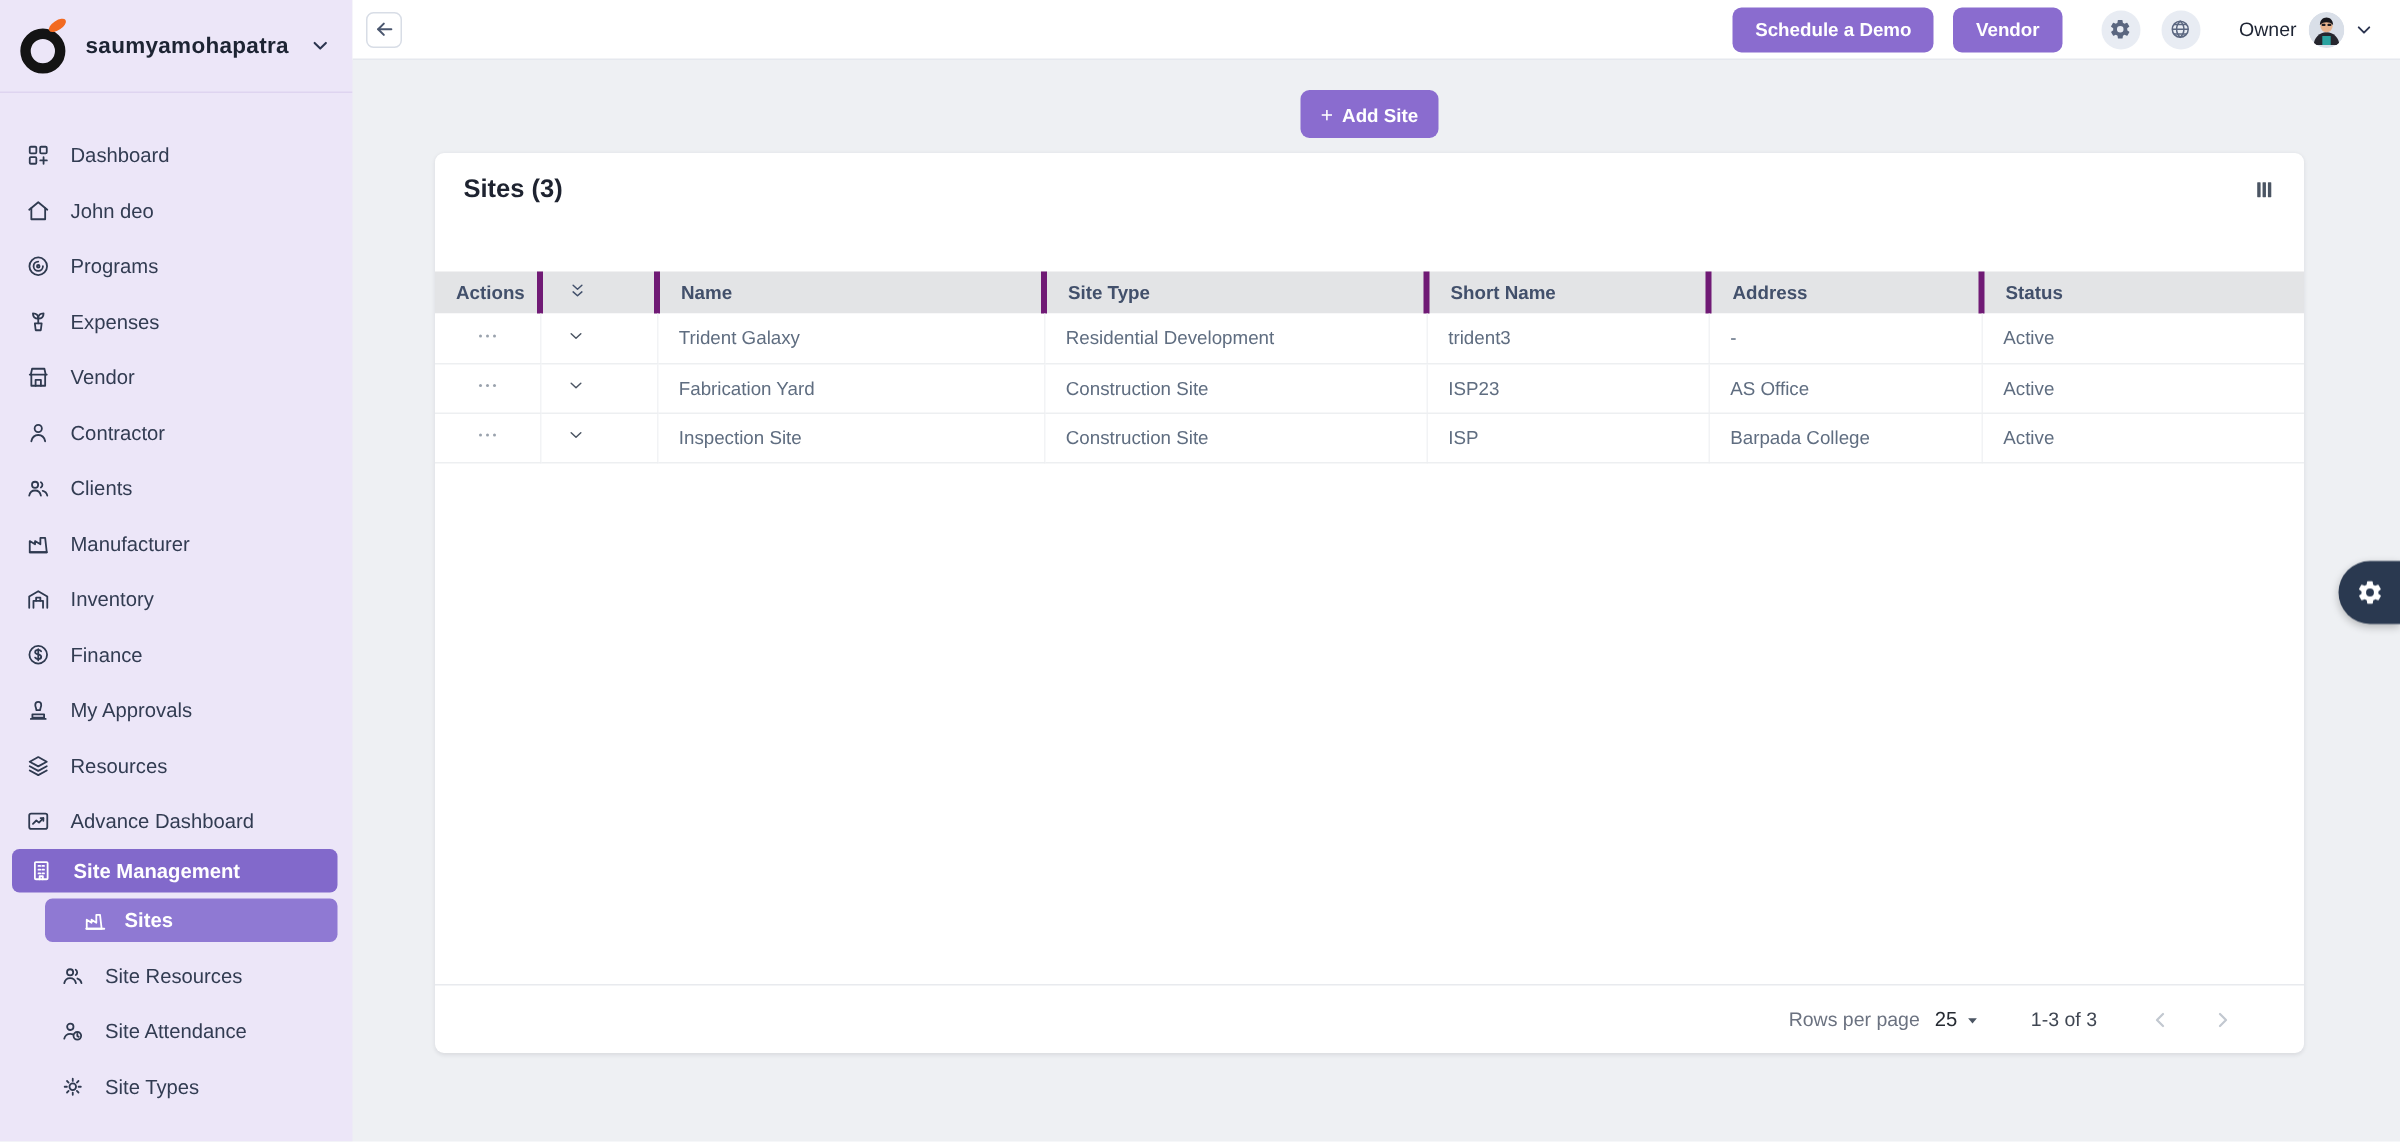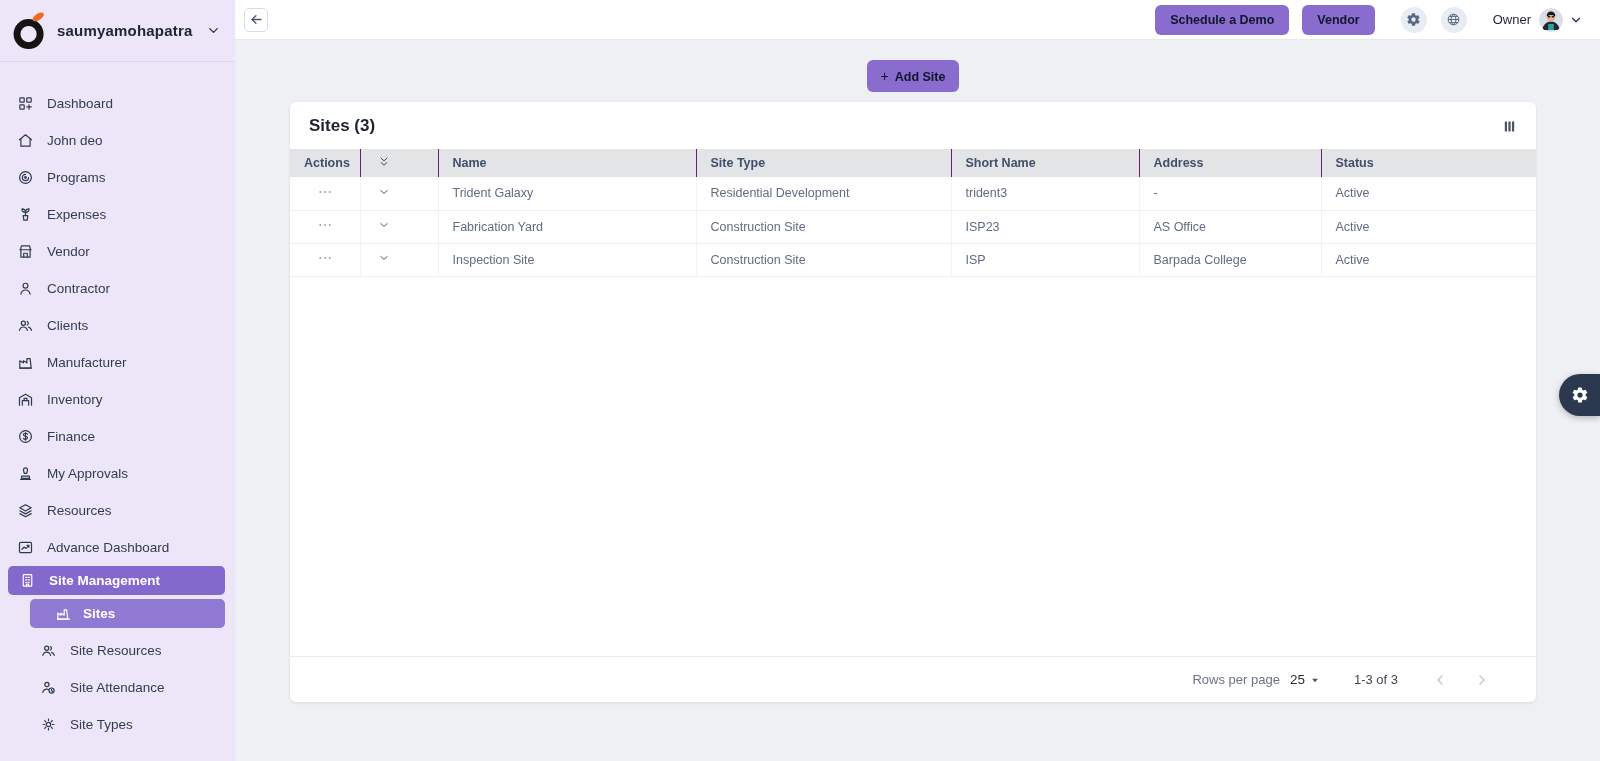--- a/index.html
+++ b/index.html
@@ -24,45 +24,45 @@
   .side-item.sel-child { background:var(--sel-child); color:#fff; margin:4px 10px 4px 30px; height:29px; border-radius:5px; padding:0 24px; font-weight:bold; }
   .side-item.sel-child .ic { color:#fff; margin-right:11px; }
   .chev svg, .ic svg { display:block; }
 
   
   .main { flex:1; display:flex; flex-direction:column; min-width:0; }
   .topbar { height:40px; background:#fff; border-bottom:1px solid #e5e8ee; display:flex; align-items:center; padding:0 17px 0 9px; flex-shrink:0; }
   .back-btn { width:24px; height:24px; background:#fff; border:1px solid #d8dde6; border-radius:5px; display:flex; align-items:center; justify-content:center; color:#4a566e; cursor:pointer; }
   .back-btn svg { width:15px; height:15px; }
   .topbar-right { margin-left:auto; display:flex; align-items:center; }
-  .btn-purple { background:var(--accent); color:#0f172a; border:none; border-radius:6px; font-family:inherit; font-size:12.5px; font-weight:bold; padding:8px 15px; cursor:pointer; }
+  .btn-purple { background:var(--accent); color:#ffffff; border:none; border-radius:6px; font-family:inherit; font-size:12.5px; font-weight:bold; padding:8px 15px; cursor:pointer; }
   .btn-schedule { margin-right:13px; }
   .btn-contact { margin-right:26px; }
   .icon-circle { width:26px; height:26px; border-radius:50%; background:#e8ecf3; color:#5b6780; display:flex; align-items:center; justify-content:center; cursor:pointer; }
   .icon-circle svg { width:15px; height:15px; }
   .icon-circle + .icon-circle { margin-left:14px; }
   .owner { display:flex; align-items:center; margin-left:26px; cursor:pointer; }
   .owner-label { font-size:13px; color:#1d2433; margin-right:8px; }
   .avatar { width:24px; height:24px; border-radius:50%; overflow:hidden; display:flex; flex-shrink:0; }
   .owner .chev { margin-left:6px; color:#2c3550; display:flex; }
 
   
   .content { flex:1; padding:20px 64px 0 55px; position:relative; }
   .add-site-row { display:flex; justify-content:center; margin-bottom:10px; }
   .btn-add-site { padding:8px 14px; font-weight:bold; }
   .btn-add-site .plus { font-size:14px; font-weight:normal; margin-right:6px; }
 
-  .card { background:#fff; border-radius:6px; box-shadow:0 1px 3px rgba(25,30,50,.10); height:600px; display:flex; flex-direction:column; overflow:hidden; }
+  .card { background:#fff; border-radius:6px; box-shadow:0 1px 3px rgba(25,30,50,.10); height:600px; display:flex; flex-direction:column; overflow:hidden;gap:32px; }
   .card-head { display:flex; align-items:center; justify-content:space-between; padding:14px 19px 13px 19px; }
   .card-title { font-size:17px; font-weight:bold; color:#1e2330; }
   .columns-btn { color:#4b5563; cursor:pointer; display:flex; }
   .columns-btn svg { width:15px; height:15px; }
 
   table { width:100%; border-collapse:collapse; table-layout:fixed; font-size:12.5px; }
-  thead th { background:#e3e4e6; color:#42506b; font-weight:bold; text-align:left; height:28px; padding:0 14px; border-right:1px solid #701a75; }
+  thead th { background:#e3e4e6; color:#42506b; font-weight:bold; text-align:left; height:28px; padding:0 14px; border-right:4px solid #701a75; }
   thead th:last-child { border-right:none; }
   thead th.c-expand { text-align:left; padding-left:16px; }
   tbody td { height:33px; padding:0 14px; color:#5f6d80; border-bottom:1px solid #edeff1; border-right:1px solid #f2f3f5; background:#fff; }
   tbody td:last-child { border-right:none; }
   .dots-btn { color:#9aa2ad; display:inline-flex; cursor:pointer; }
   .dots-btn svg { width:16px; height:16px; }
   .row-chev { color:#4b5563; display:inline-flex; cursor:pointer; }
   .row-chev svg { width:14px; height:14px; }
   .expand-all { color:#42506b; display:inline-flex; cursor:pointer; }
   .expand-all svg { width:14px; height:14px; }

